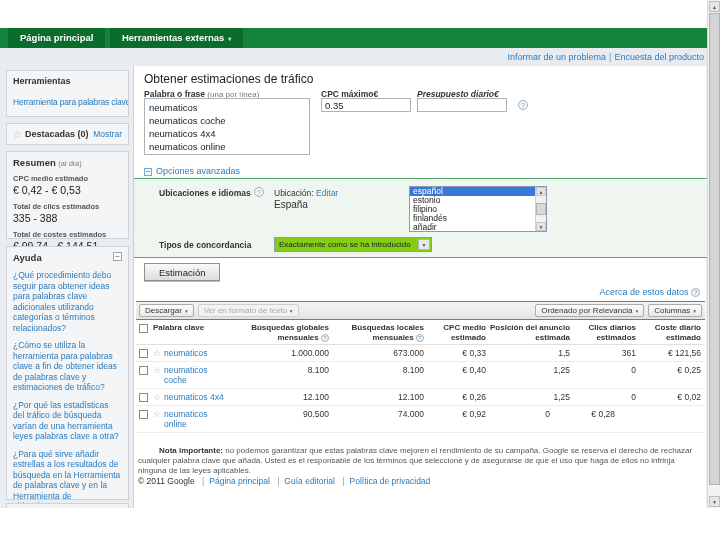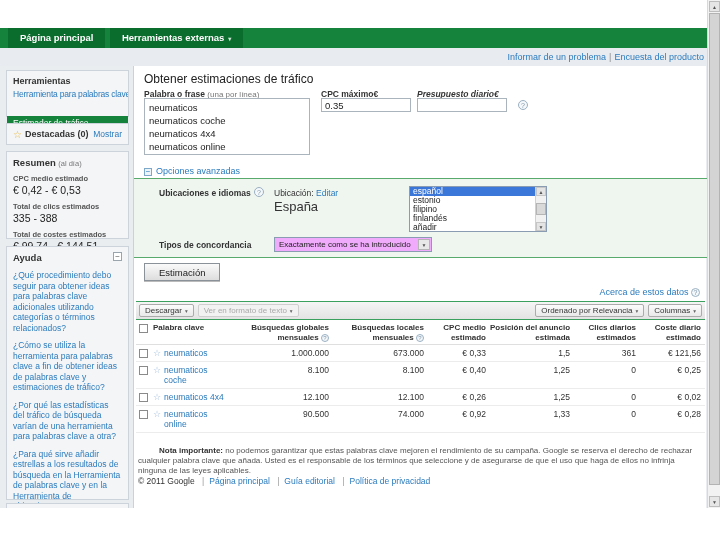--- a/index.html
+++ b/index.html
@@ -31,21 +31,21 @@
   #strip-links .sep { color:#888; margin:0 3px; }
 
   #page-bg { left:0; top:66px; width:720px; height:442px; background:#E9EDF0; }
   #white-bottom { left:0; top:508px; width:720px; height:32px; background:#fff; }
 
   
   #sidebar { left:4px; top:66px; width:127px; height:442px; }
   .sb-box { position:absolute; left:2px; width:123px; background:#F3F5F7; border:1px solid #CDD3DA; padding:5px 6px; }
   #sb-tools { top:4px; height:47px; padding:5px 0 0 0; }
   #sb-tools .sb-title { font-weight:bold; font-size:9px; padding:0 6px; }
-  #sb-tools .tool-link { display:block; font-size:8.5px; letter-spacing:-0.2px; white-space:nowrap; overflow:hidden; padding:3px 6px 2px 6px; }
+  #sb-tools .tool-link { display:block; font-size:8.5px; letter-spacing:-0.2px; white-space:nowrap; overflow:hidden; padding:3px 6px 2px 6px;margin-top:8px; }
   #sb-tools .tool-sel { background:#15833B; color:#fff; font-size:8.5px; padding:2px 6px; margin-top:15px; }
   #sb-starred { top:57px; height:22px; display:flex; align-items:center; }
   #sb-starred .star { color:#E8B53C; font-size:10px; margin-right:3px; }
   #sb-starred .lbl { font-weight:bold; font-size:9px; flex:1; }
   #sb-starred .show { font-size:8.5px; }
   #sb-summary { top:85px; height:88px; }
   #sb-summary .sum-title { font-weight:bold; font-size:9.5px; }
   #sb-summary .sum-sub { font-weight:normal; font-size:7.5px; color:#777; }
   #sb-summary .stat-label { font-size:7.5px; font-weight:bold; color:#555; margin-top:6px; }
   #sb-summary .stat-value { font-size:10.5px; color:#222; margin-top:1px; }
@@ -69,30 +69,30 @@
   #budget-input { left:283px; top:32px; width:90px; height:14px; border:1px solid #AAB4BD; font-size:9.5px; padding:0 3px; color:#222; }
   .help-circle { display:inline-block; width:10px; height:10px; border:1px solid #9ab0c2; border-radius:50%; color:#7d95a9; font-size:7px; text-align:center; line-height:9px; background:#f4f8fb; cursor:pointer; }
   #form-help { left:384px; top:34px; }
   #adv-toggle { left:10px; top:100px; font-size:9px; }
   #adv-toggle .box { display:inline-block; width:8px; height:8px; border:1px solid #7ea8c9; font-size:8px; line-height:6px; text-align:center; color:#2B7BBD; margin-right:4px; background:#eef5fa; }
   #adv-panel { left:0px; top:112px; width:573px; height:80px; background:#EFF6F0; border-top:1px solid #58A96C; border-bottom:1px solid #58A96C; }
   #loc-label { left:25px; top:9px; font-size:8.5px; font-weight:bold; }
   #loc-help { left:120px; top:8px; }
   #loc-prefix { left:140px; top:9px; font-size:8.5px; color:#333; }
   #loc-edit { left:182px; top:9px; font-size:8.5px; }
-  #loc-value { left:140px; top:20px; font-size:13px; color:#333; }
+  #loc-value { left:140px; top:20px; font-size:10px; color:#333; }
   #lang-list { left:275px; top:7px; width:138px; height:46px; background:#fff; border:1px solid #8A9CB2; }
   .lang-row { font-size:8.5px; height:9px; line-height:9px; padding-left:3px; color:#222; cursor:default; }
   .lang-row.sel { background:#3B77D8; color:#fff; }
   #lang-scroll { position:absolute; right:0; top:0; width:11px; height:44px; background:#F1F1F1; border-left:1px solid #d0d0d0; }
   #lang-scroll .sa { height:9px; font-size:5px; color:#555; text-align:center; line-height:9px; background:#E4E4E4; border:1px solid #c6c6c6; }
   #lang-scroll .sa.dn { position:absolute; bottom:0; left:0; right:0; }
   #lang-scroll .thumb { position:absolute; left:0; right:0; top:16px; height:12px; background:#d9d9d9; border:1px solid #b5b5b5; }
   #match-label { left:25px; top:61px; font-size:8.5px; font-weight:bold; }
-  #match-select { left:140px; top:58px; width:158px; height:15px; background:#f0abfc; border:1px solid #8A9CB2; font-size:8px; line-height:13px; padding-left:4px; color:#222; cursor:pointer; }
+  #match-select { left:140px; top:58px; width:158px; height:15px; background:#84cc16; border:1px solid #8A9CB2; font-size:8px; line-height:13px; padding-left:4px; color:#222; cursor:pointer; }
   #match-select .dd-btn { position:absolute; right:1px; top:1px; width:12px; height:11px; background:#e8e8e8; border:1px solid #b5b5b5; font-size:5px; color:#555; text-align:center; line-height:10px; }
   #estimate-btn { left:10px; top:197px; height:18px; padding:0 14px; background:linear-gradient(#FAFAFA,#DDDDDD); border:1px solid #8b9199; box-shadow:0 1px 0 #bbb; font-size:9.5px; color:#222; font-family:"Liberation Sans",sans-serif; cursor:pointer; }
   #about-link { right:6px; top:221px; font-size:9px; }
 
   
   #table-block { left:2px; top:235px; width:569px; }
   #toolbar { height:19px; border-top:1px solid #3BA05D; border-bottom:1px solid #3BA05D; background:linear-gradient(#F5F5F5,#E3E3E3); display:flex; align-items:center; padding:0 3px; }
   .tb-btn { height:13px; line-height:11px; font-size:8px; color:#333; background:linear-gradient(#FCFCFC,#E9E9E9); border:1px solid #ABABAB; border-radius:2px; padding:0 5px; margin-right:4px; cursor:pointer; }
   .tb-btn .c { font-size:5.5px; color:#666; margin-left:3px; }
   .tb-btn.disabled { color:#AAA; border-color:#CFCFCF; background:#F2F2F2; cursor:default; }
@@ -185,21 +185,21 @@
       <div class="stat-label">Total de costes estimados</div>
       <div class="stat-value">€ 99,74 - € 144,51</div>
     </div>
     <div id="sb-help" class="sb-box">
       <div class="help-head">
         <span class="help-title">Ayuda</span>
         <span class="collapse">−</span>
       </div>
       <a class="q">¿Qué procedimiento debo seguir para obtener ideas para palabras clave adicionales utilizando categorías o términos relacionados?</a>
       <a class="q">¿Cómo se utiliza la herramienta para palabras clave a fin de obtener ideas de palabras clave y estimaciones de tráfico?</a>
-      <a class="q">¿Por qué las estadísticas del tráfico de búsqueda varían de una herramienta para palabras clave a otra?</a>
+      <a class="q">¿Por qué las estadísticas del tráfico de búsqueda varían de una herramienta leyes palabras clave a otra?</a>
       <a class="q">¿Para qué sirve añadir estrellas a los resultados de búsqueda en la Herramienta de palabras clave y en la Herramienta de ubicaciones?</a>
     </div>
     <div id="sb-sliver" class="sb-box"></div>
   </div>
 
   <div id="main" class="abs">
     <div id="m-title" class="abs">Obtener estimaciones de tráfico</div>
 
     <div id="kw-label" class="abs fld-label"><span>Palabra o frase</span> <span class="fld-hint">(una por línea)</span></div>
     <textarea id="kw-ta" class="abs" style="">neumaticos
@@ -309,21 +309,20 @@
       </div>
       <div class="trow">
         <div class="td c1">
             <span class="cb"></span>
             <span class="row-star">☆</span>
             <a class="kw">neumaticos online</a>
           </div>
         <div class="td c2">90.500</div>
         <div class="td c3">74.000</div>
         <div class="td c4">€ 0,92</div>
-        <div class="td c5">1,33</div>
         <div class="td c6">0</div>
         <div class="td c7">€ 0,28</div>
       </div>
 
     </div>
 
     <div id="note" class="abs"><b>Nota importante:</b><span> no podemos garantizar que estas palabras clave mejoren el rendimiento de su campaña. Google se reserva el derecho de rechazar cualquier palabra clave que añada. Usted es el responsable de los términos que seleccione y de asegurarse de que el uso que haga de ellos no infrinja ninguna de las leyes aplicables.</span></div>
 
     <div id="copyright" class="abs">
       <span>© 2011 Google</span>

